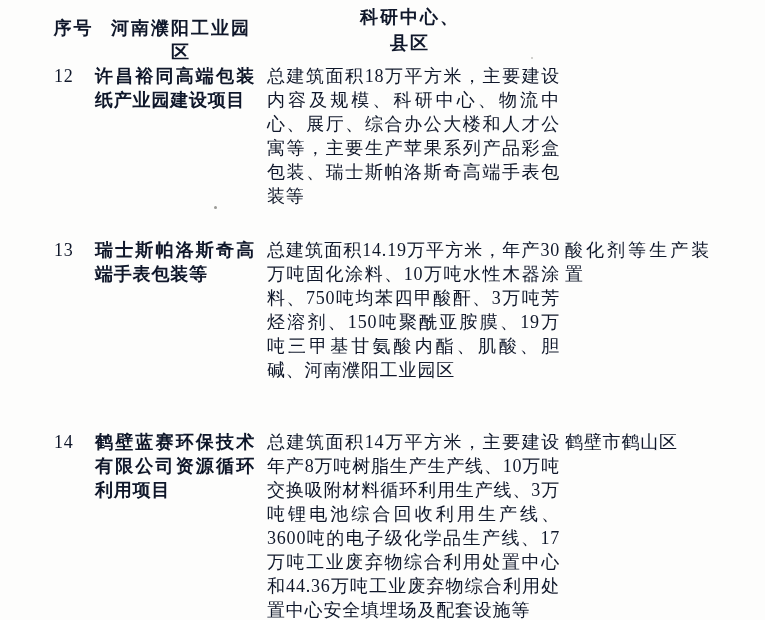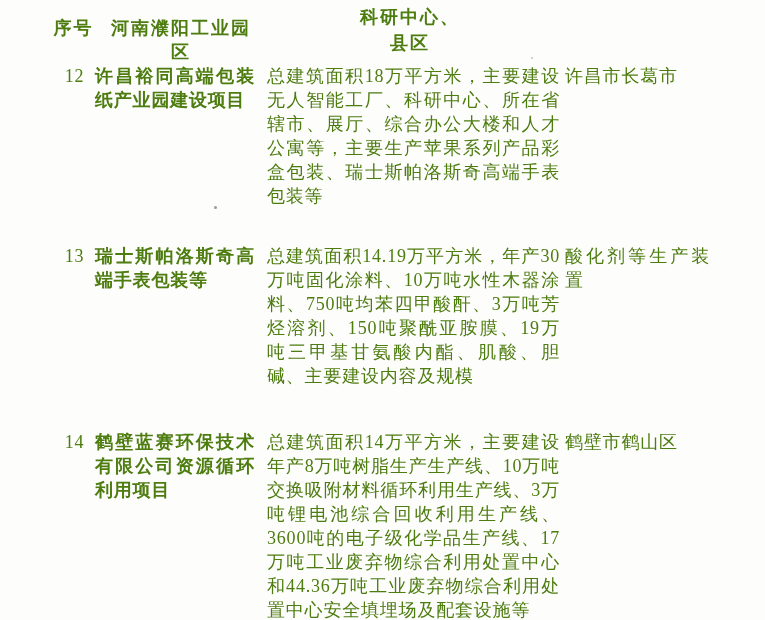--- a/index.html
+++ b/index.html
@@ -2,56 +2,55 @@
 <html><head>
 <meta charset="utf-8">
 <style>
   html,body{margin:0;padding:0;}
   .page{
     position:relative;
     width:765px;
     height:620px;
     background:#fdfdfc;
     overflow:hidden;
-    color:#4d7c0f;
+    color:#0f172a;
     font-family:"Liberation Serif","DejaVu Serif",serif;
   }
   
   .tgrid{
     position:absolute;
     left:52px;
     display:grid;
     grid-template-columns:43px 160px 305px 150px;
     box-sizing:border-box;
   }
   .cell{
     box-sizing:border-box;
     font-size:18px;
     line-height:24px;
     letter-spacing:0.8px;
-    text-align:center;
   }
   
   .thead{top:4px;}
   .thead .cell{
     font-family:"Liberation Sans","DejaVu Sans",sans-serif;
     font-weight:700;
     text-align:center;
     letter-spacing:2px;
   }
   .th-number,.th-name,.th-content{padding-top:12px;}
   .th-content{padding-left:12px;}
   .th-location{
     padding-left:5px;
     white-space:pre-line;
     line-height:26px;
   }
   
   .row-12{top:64px;}
-  .row-13{top:244px;}
+  .row-13{top:238px;}
   .row-14{top:430px;}
   .num-cell{padding-left:2px;}
   .name-cell{
     text-align:justify;
     text-justify:inter-character;
     font-weight:bold;
   }
   .content-cell{
     padding-left:12px;
     text-align:justify;
@@ -79,28 +78,27 @@
   <div class="tgrid thead">
     <div class="cell th-number">序号</div>
     <div class="cell th-content">河南濮阳工业园区</div>
     <div class="cell th-location">科研中心、
 县区</div>
   </div>
 
   <div class="tgrid row-12">
     <div class="cell num-cell">12</div>
     <div class="cell name-cell">许昌裕同高端包装纸产业园建设项目</div>
-    <div class="cell content-cell">总建筑面积18万平方米，主要建设无人智能工厂、科研中心、所在省辖市、展厅、综合办公大楼和人才公寓等，主要生产苹果系列产品彩盒包装、瑞士斯帕洛斯奇高端手表包装等</div>
-    <div class="cell location-cell">许昌市长葛市</div>
+    <div class="cell content-cell">总建筑面积18万平方米，主要建设内容及规模、科研中心、物流中心、展厅、综合办公大楼和人才公寓等，主要生产苹果系列产品彩盒包装、瑞士斯帕洛斯奇高端手表包装等</div>
   </div>
 
   <div class="tgrid row-13">
     <div class="cell num-cell">13</div>
     <div class="cell name-cell">瑞士斯帕洛斯奇高端手表包装等</div>
-    <div class="cell content-cell">总建筑面积14.19万平方米，年产30万吨固化涂料、10万吨水性木器涂料、750吨均苯四甲酸酐、3万吨芳烃溶剂、150吨聚酰亚胺膜、19万吨三甲基甘氨酸内酯、肌酸、胆碱、主要建设内容及规模</div>
+    <div class="cell content-cell">总建筑面积14.19万平方米，年产30万吨固化涂料、10万吨水性木器涂料、750吨均苯四甲酸酐、3万吨芳烃溶剂、150吨聚酰亚胺膜、19万吨三甲基甘氨酸内酯、肌酸、胆碱、河南濮阳工业园区</div>
     <div class="cell location-cell">酸化剂等生产装置</div>
   </div>
 
   <div class="tgrid row-14">
     <div class="cell num-cell">14</div>
     <div class="cell name-cell">鹤壁蓝赛环保技术有限公司资源循环利用项目</div>
     <div class="cell content-cell">总建筑面积14万平方米，主要建设年产8万吨树脂生产生产线、10万吨交换吸附材料循环利用生产线、3万吨锂电池综合回收利用生产线、3600吨的电子级化学品生产线、17万吨工业废弃物综合利用处置中心和44.36万吨工业废弃物综合利用处置中心安全填埋场及配套设施等</div>
     <div class="cell location-cell">鹤壁市鹤山区</div>
   </div>
 

